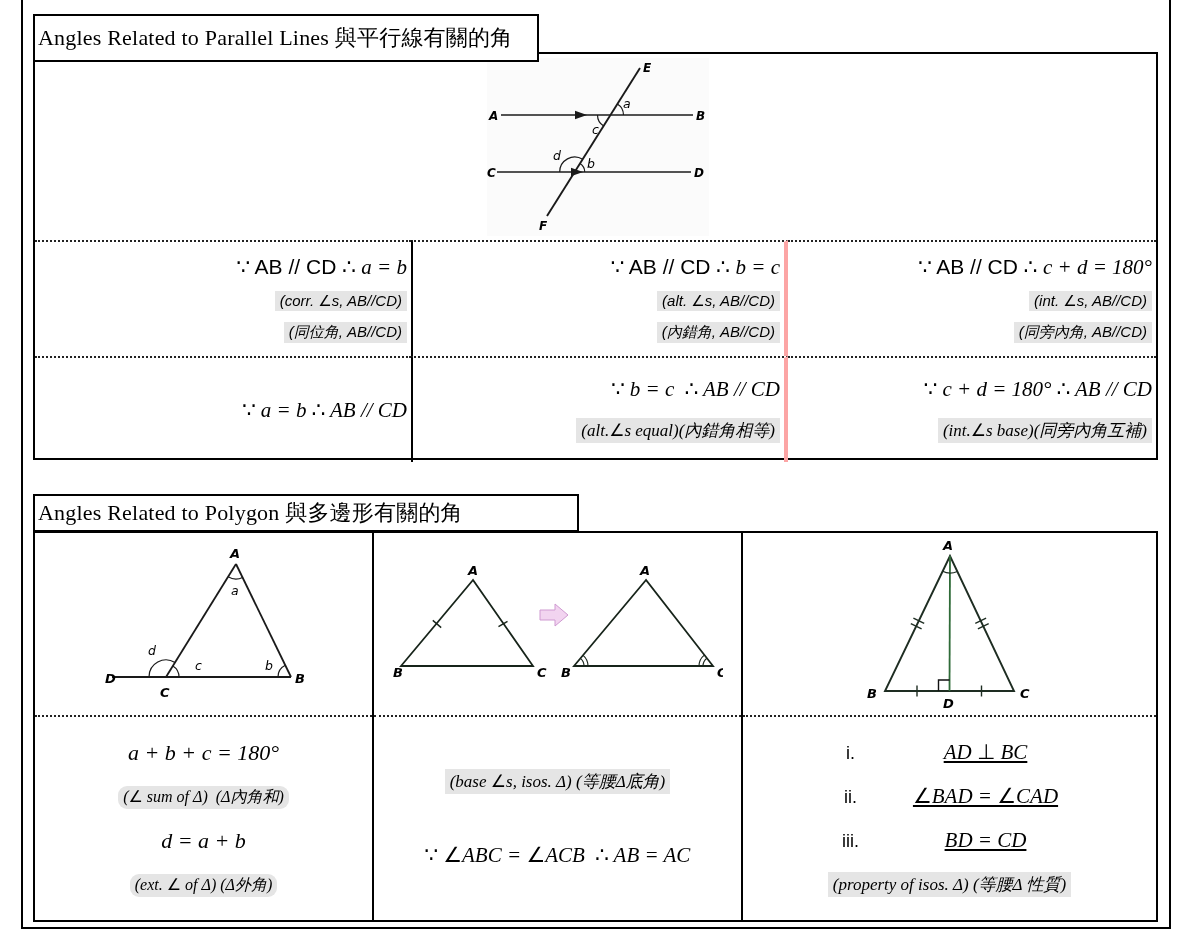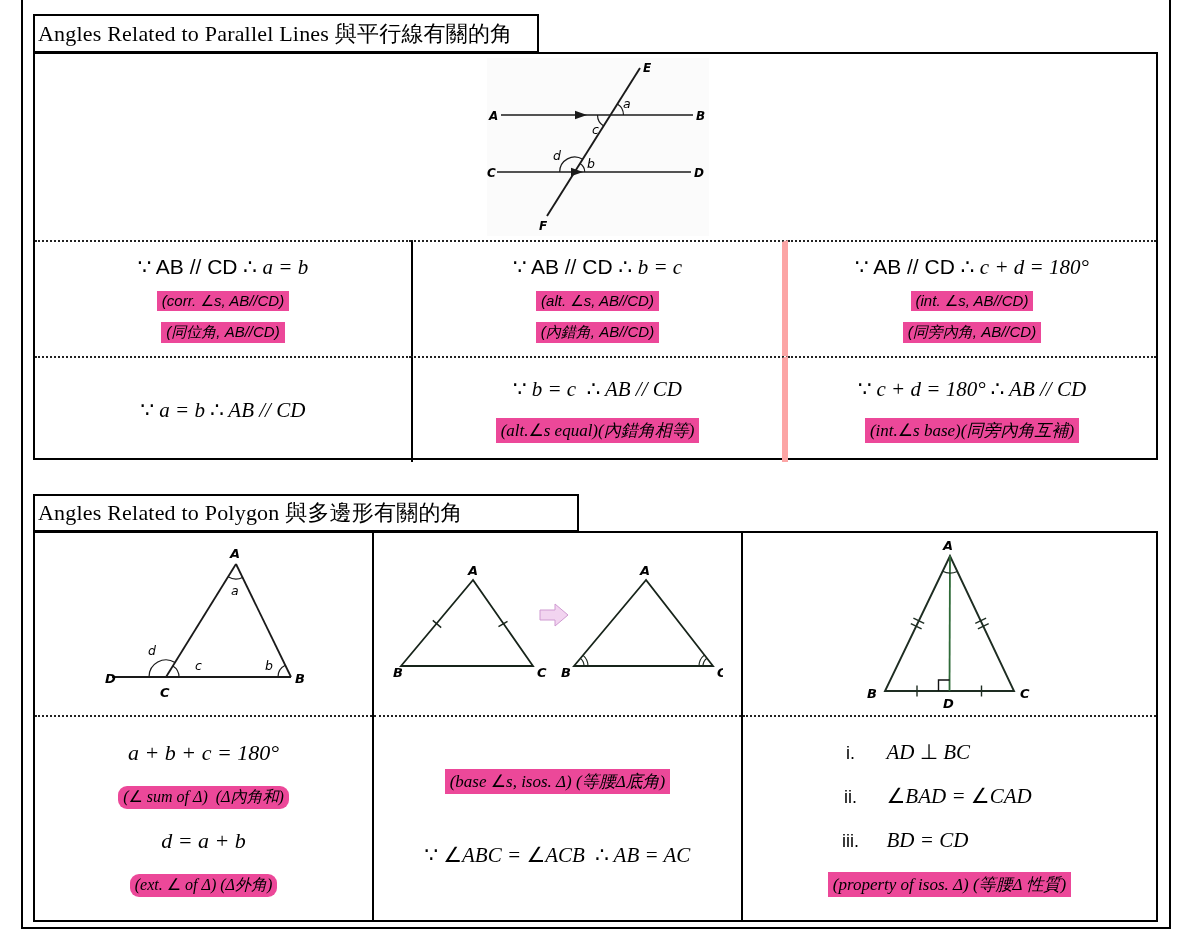--- a/index.html
+++ b/index.html
@@ -13,62 +13,62 @@
 
   .title-box{border:2px solid #000;background:#fff;display:flex;align-items:center;
     padding-left:3px;font-size:22px;letter-spacing:.2px;white-space:nowrap;z-index:3;}
 
   .tbl{border:2px solid #000;background:#fff;}
 
   
   .t1-diagram-row{position:relative;height:186px;width:100%;}
   .t1-grid{display:grid;grid-template-columns:376px 377px 1fr;grid-template-rows:116px 1fr;
            width:100%;height:222px;}
-  .cell{display:flex;flex-direction:column;align-items:center;justify-content:space-evenly;
+  .cell{display:flex;flex-direction:column;align-items:flex-end;justify-content:space-evenly;
         border-top:2px dotted #222;padding:2px 4px;}
-  .cell.mid{border-left:2px solid #000;border-right:6px solid #fca5a5;}
+  .cell.mid{border-left:2px solid #000;border-right:4px solid #fca5a5;}
 
   
   .t2{display:grid;grid-template-columns:337px 371px 1fr;}
   .t2-col{display:flex;flex-direction:column;}
   .t2-col.mid{border-left:2px solid #000;border-right:2px solid #000;}
   .t2-diagram{height:182px;border-bottom:2px dotted #222;display:flex;
               align-items:center;justify-content:center;flex:none;}
   .t2-content{flex:1;display:flex;flex-direction:column;align-items:center;
               justify-content:space-evenly;padding:4px 18px;}
 
   
   .math{font-family:"Liberation Serif","DejaVu Sans",serif;font-style:italic;white-space:pre;}
   .given{font-family:"Liberation Sans","DejaVu Sans",sans-serif;font-style:normal;white-space:pre;}
   .f-main{font-size:21px;}
   .f-big{font-size:22px;}
-  .hl{background:#ec4899;padding:1px 5px;}
+  .hl{background:#e5e5e5;padding:1px 5px;}
   .reason-sans{font-family:"Liberation Sans","DejaVu Sans",sans-serif;font-style:italic;
                font-size:15px;white-space:pre;}
   .reason-serif{font-family:"Liberation Serif","DejaVu Sans",serif;font-style:italic;
                 font-size:17px;white-space:pre;}
   .reason-serif.sm{font-size:16px;border-radius:9px;}
 
   .list-line{display:flex;align-items:baseline;width:270px;margin:0 auto;}
   .list-num{width:72px;text-align:center;font-family:"Liberation Sans","DejaVu Sans",sans-serif;
             font-size:18px;font-style:normal;}
-  .list-statement{flex:1;text-align:left;}
+  .list-statement{flex:1;text-align:center;text-decoration:underline;}
 
   
   svg text{font-family:"DejaVu Sans","Liberation Sans",sans-serif;font-style:italic;font-weight:600;}
   .lab{font-size:13px;}
   .lab-s{font-size:12px;}
   .ang{font-size:12.5px;font-weight:500;}
 </style>
 </head>
 <body>
 
 <div class="abs page-frame"></div>
 
-<div class="abs title-box" style="left:33px;top:14px;width:506px;height:39px;">
+<div class="abs title-box" style="left:33px;top:14px;width:506px;height:48px;">
   <span>Angles Related to Parallel Lines 與平行線有關的角</span>
 </div>
 
 <div class="abs tbl" style="left:33px;top:52px;width:1125px;height:408px;">
 
   <div class="t1-diagram-row">
     <svg class="abs" style="left:452px;top:4px;" width="222" height="178" viewBox="0 0 222 178">
       <rect x="0" y="0" width="222" height="178" fill="#fbfbfb"></rect>
       <g stroke="#1a1a1a" stroke-width="1.7" fill="none">
         <line x1="14" y1="57" x2="206" y2="57"></line>

